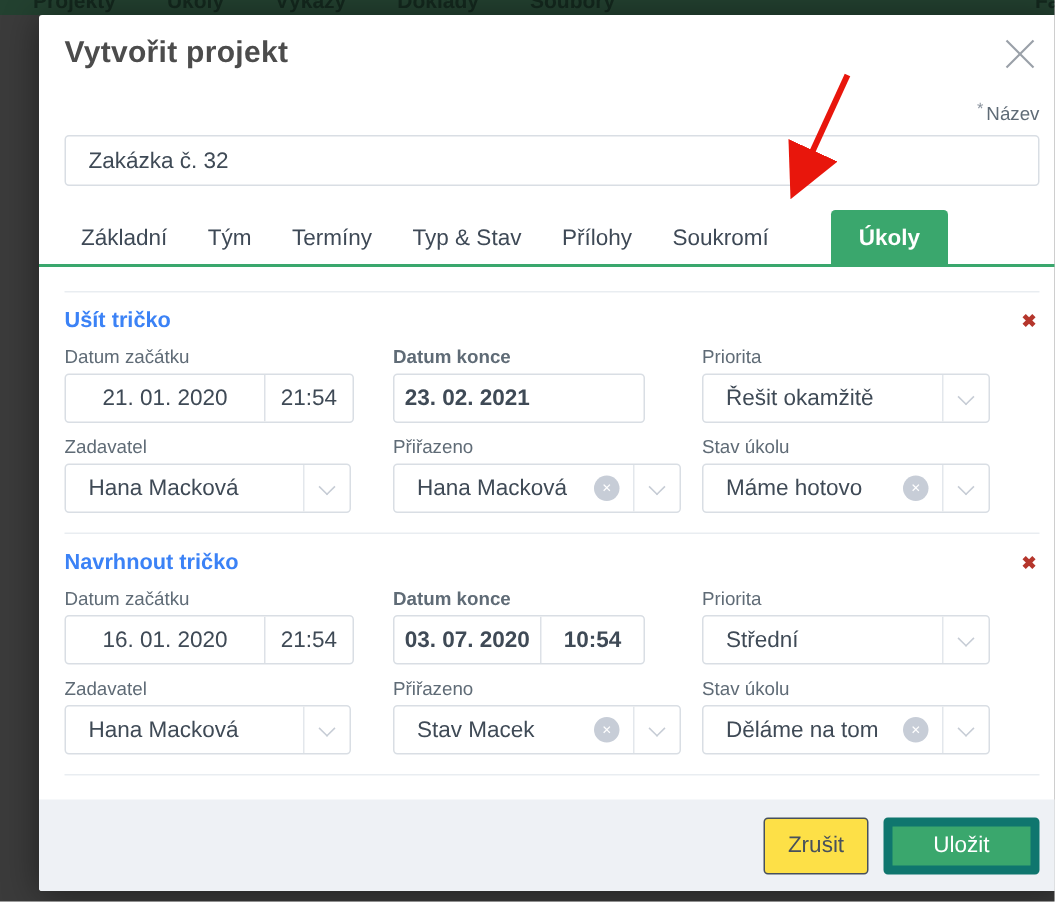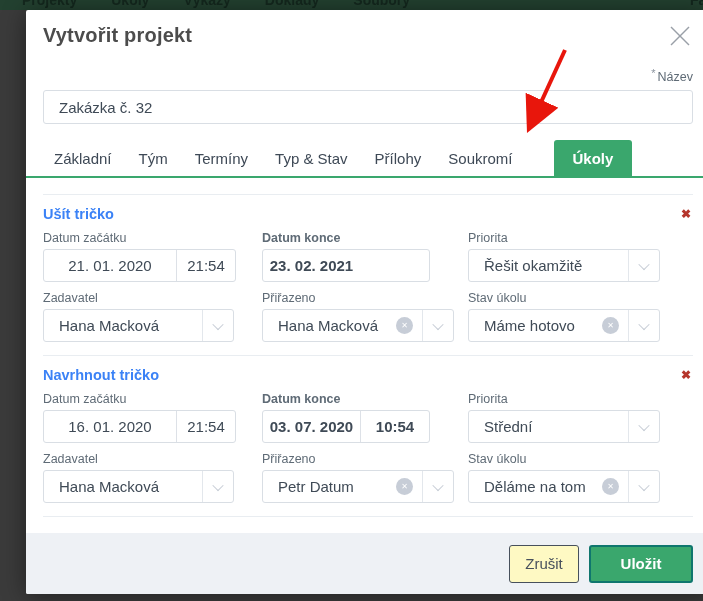--- a/index.html
+++ b/index.html
@@ -62,22 +62,22 @@
   .sdiv { width:1px; background:#e3e7ec; align-self:stretch; }
   .chevbox { width:30px; display:flex; align-items:center; justify-content:center; align-self:stretch; }
   .chev { width:8px; height:8px; border-right:1.5px solid #c6ccd5; border-bottom:1.5px solid #c6ccd5;
           transform:rotate(45deg) translate(-1px,-1px); }
 
   
   .modal-footer { position:absolute; left:0; bottom:0; width:100%; height:61px; background:#eef1f5;
                   display:flex; align-items:center; justify-content:flex-end; padding-right:17px; gap:10px;
                   border-radius:0 0 2px 2px; }
   .btn { height:38px; border-radius:3px; font-size:15px; display:flex; align-items:center; justify-content:center; cursor:pointer; }
-  .btn-cancel { width:70px; background:#fef9c3; border:1px solid #47505c; color:#47505c; }
-  .btn-save { width:104px; background:#3aa76d; border:2px solid #0f766e; color:#ffffff; font-weight:700; }
+  .btn-cancel { width:70px; background:#fde047; border:1px solid #47505c; color:#47505c; }
+  .btn-save { width:104px; background:#3aa76d; border:6px solid #0f766e; color:#ffffff; font-weight:400; }
 
   .arrow-annot { position:absolute; left:510px; top:42px; z-index:5; pointer-events:none; }
 </style>
 </head>
 <body>
 
 <div class="topbar">
   <div class="topbar-inner">
     <span class="topnav-item">Projekty</span>
     <span class="topnav-item">Úkoly</span>
@@ -226,21 +226,21 @@
             <span class="sval">Hana Macková</span>
             <span class="sdiv"></span>
             <span class="chevbox">
                 <i class="chev"></i>
               </span>
           </div>
         </div>
         <div class="fcol sw2 gapC">
           <span class="field-label">Přiřazeno</span>
           <div class="sel">
-            <span class="sval">Petr Datum</span>
+            <span class="sval">Stav Macek</span>
             <span class="clear">✕</span>
             <span class="sdiv"></span>
             <span class="chevbox">
                 <i class="chev"></i>
               </span>
           </div>
         </div>
         <div class="fcol w3 gapD">
           <span class="field-label">Stav úkolu</span>
           <div class="sel">

